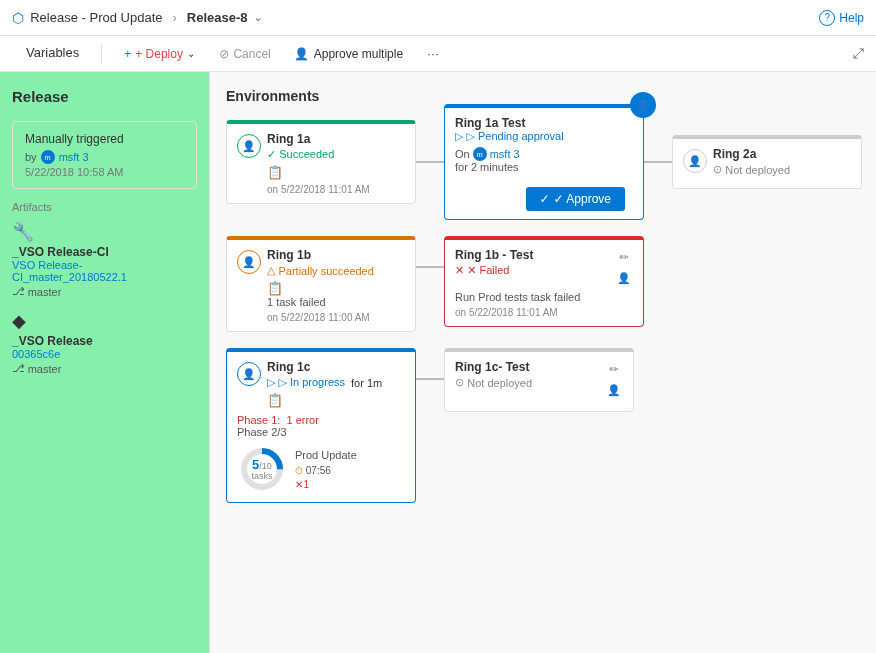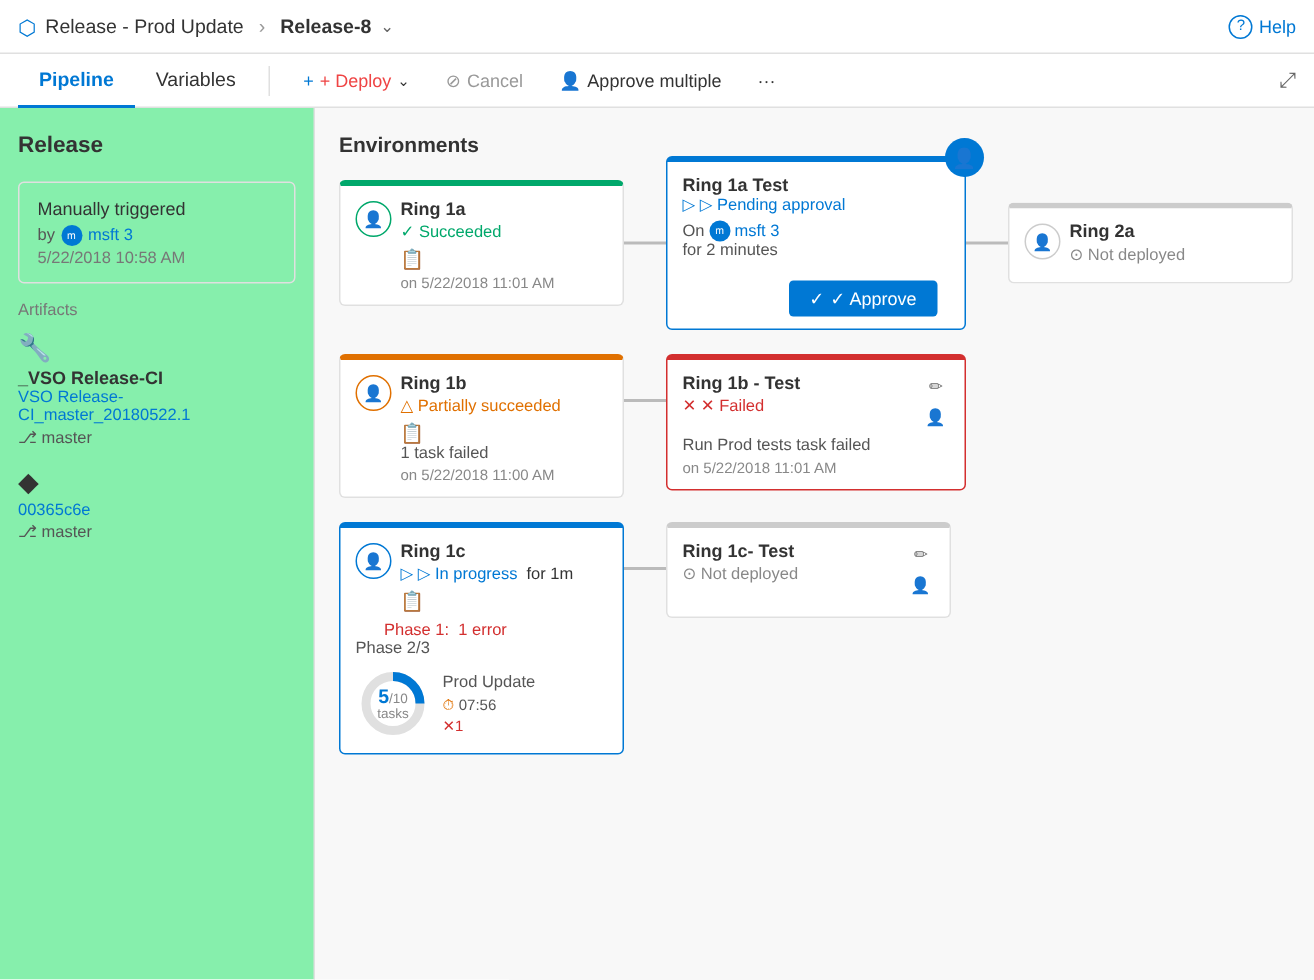--- a/index.html
+++ b/index.html
@@ -106,21 +106,20 @@
     <span class="release-name" style="font-size:13px;">Release-8</span>
     <span class="chevron" style="font-size:11px;cursor:pointer;">⌄</span>
   </div>
   <div class="topbar-right">
     <span style="border:1px solid #0078d4;border-radius:50%;width:16px;height:16px;display:inline-flex;align-items:center;justify-content:center;font-size:10px;">?</span>
     <span>Help</span>
   </div>
 </div>
 
 <div class="navtabs">
-  <div class="navtab active">Pipeline</div>
   <div class="navtab">Variables</div>
   <div class="navtab-divider"></div>
   <div class="nav-actions">
     <button class="nav-btn deploy">
       <span style="color:#0078d4;">+</span>
       <span style="font-size:12px;color:#ef4444;">+ Deploy</span>
       <span style="font-size:10px;">⌄</span>
     </button>
     <button class="nav-btn cancel">
       <span style="color:#999;">⊘</span>
@@ -161,20 +160,21 @@
       <div class="artifact-name">_VSO Release-CI</div>
       <div class="artifact-link">VSO Release-CI_master_20180522.1</div>
       <div class="artifact-branch">
         <span>⎇</span>
         <span>master</span>
       </div>
     </div>
 
     <div class="artifact-item">
       <div class="artifact-icon">◆</div>
+      <div class="artifact-name">_VSO Release</div>
       <div class="artifact-link">00365c6e</div>
       <div class="artifact-branch">
         <span>⎇</span>
         <span>master</span>
       </div>
     </div>
   </div>
 
   <div class="pipeline">
     <div class="pipeline-title">Environments</div>
@@ -314,21 +314,21 @@
                   <div class="stage-status status-blue">
                     <span>▷</span>
                     <span>▷ In progress</span>
                     <span style="font-size:11px;color:#333;margin-left:3px;">for 1m</span>
                   </div>
                 </div>
               </div>
               <div style="display:flex;align-items:center;gap:4px;margin-left:30px;margin-top:2px;">
                 <span style="color:#0078d4;font-size:13px;">📋</span>
               </div>
-              <div class="phase-error" style="margin-top:6px;margin-left:19px;">
+              <div class="phase-error" style="margin-top:6px;">
                 <span>Phase 1:</span>
                 <span style="color:#d32f2f;margin-left:3px;">1 error</span>
               </div>
               <div class="phase-progress">Phase 2/3</div>
 
               <div class="donut-area">
 
                 <div style="position:relative;width:50px;height:50px;">
                   <svg width="50" height="50" viewBox="0 0 50 50">
                     <circle cx="25" cy="25" r="18" fill="none" stroke="#e0e0e0" stroke-width="6"></circle>

